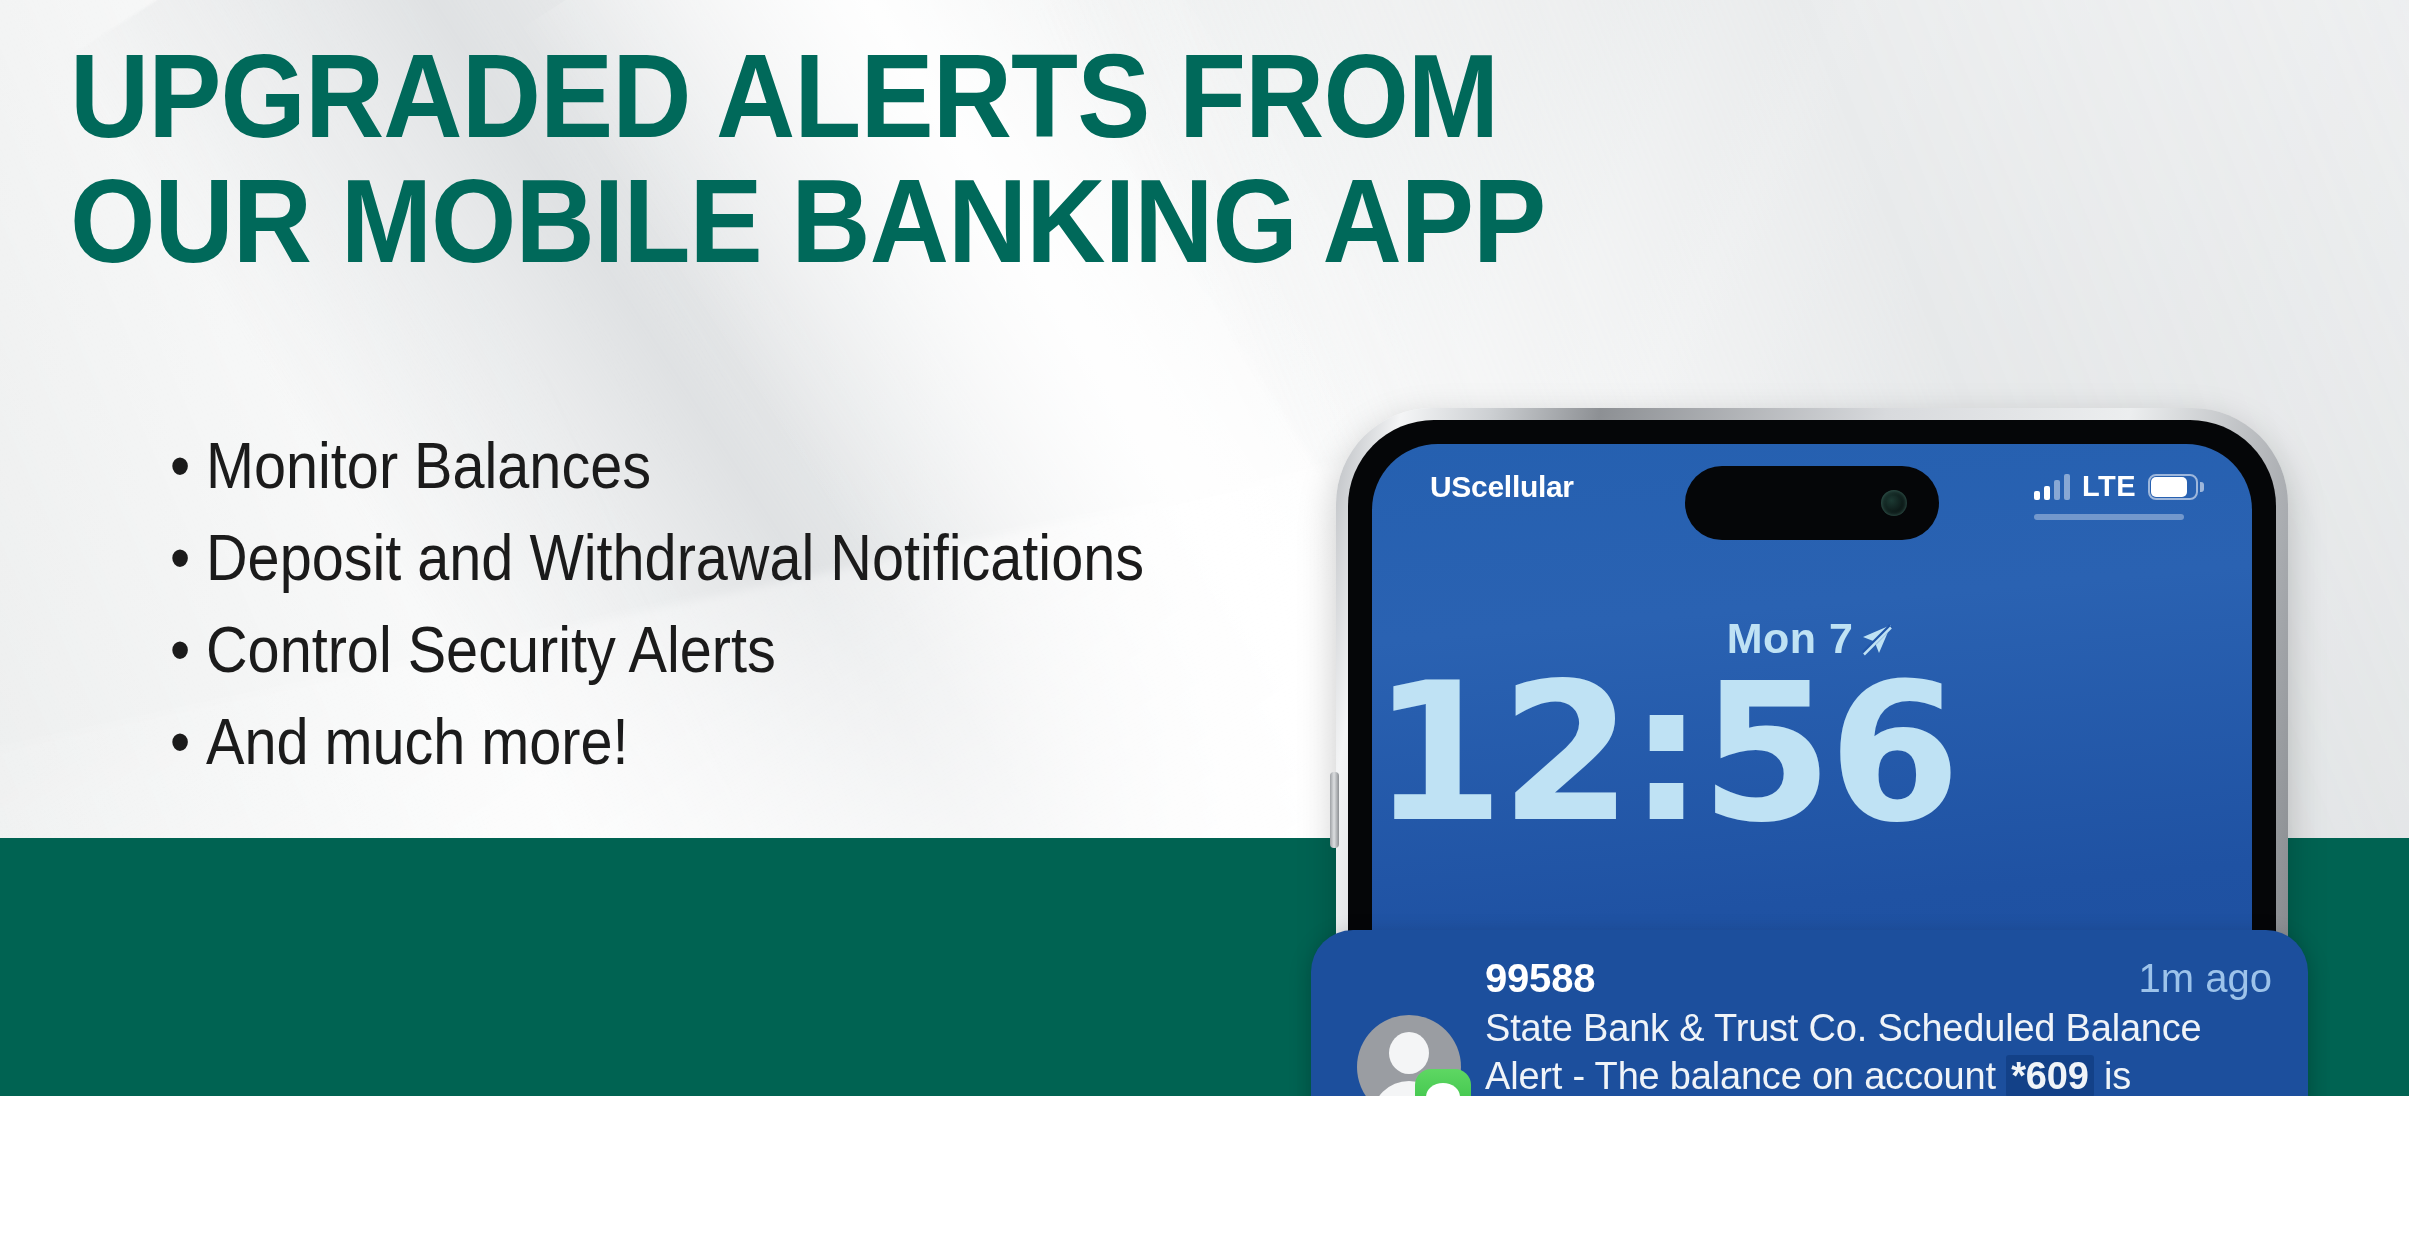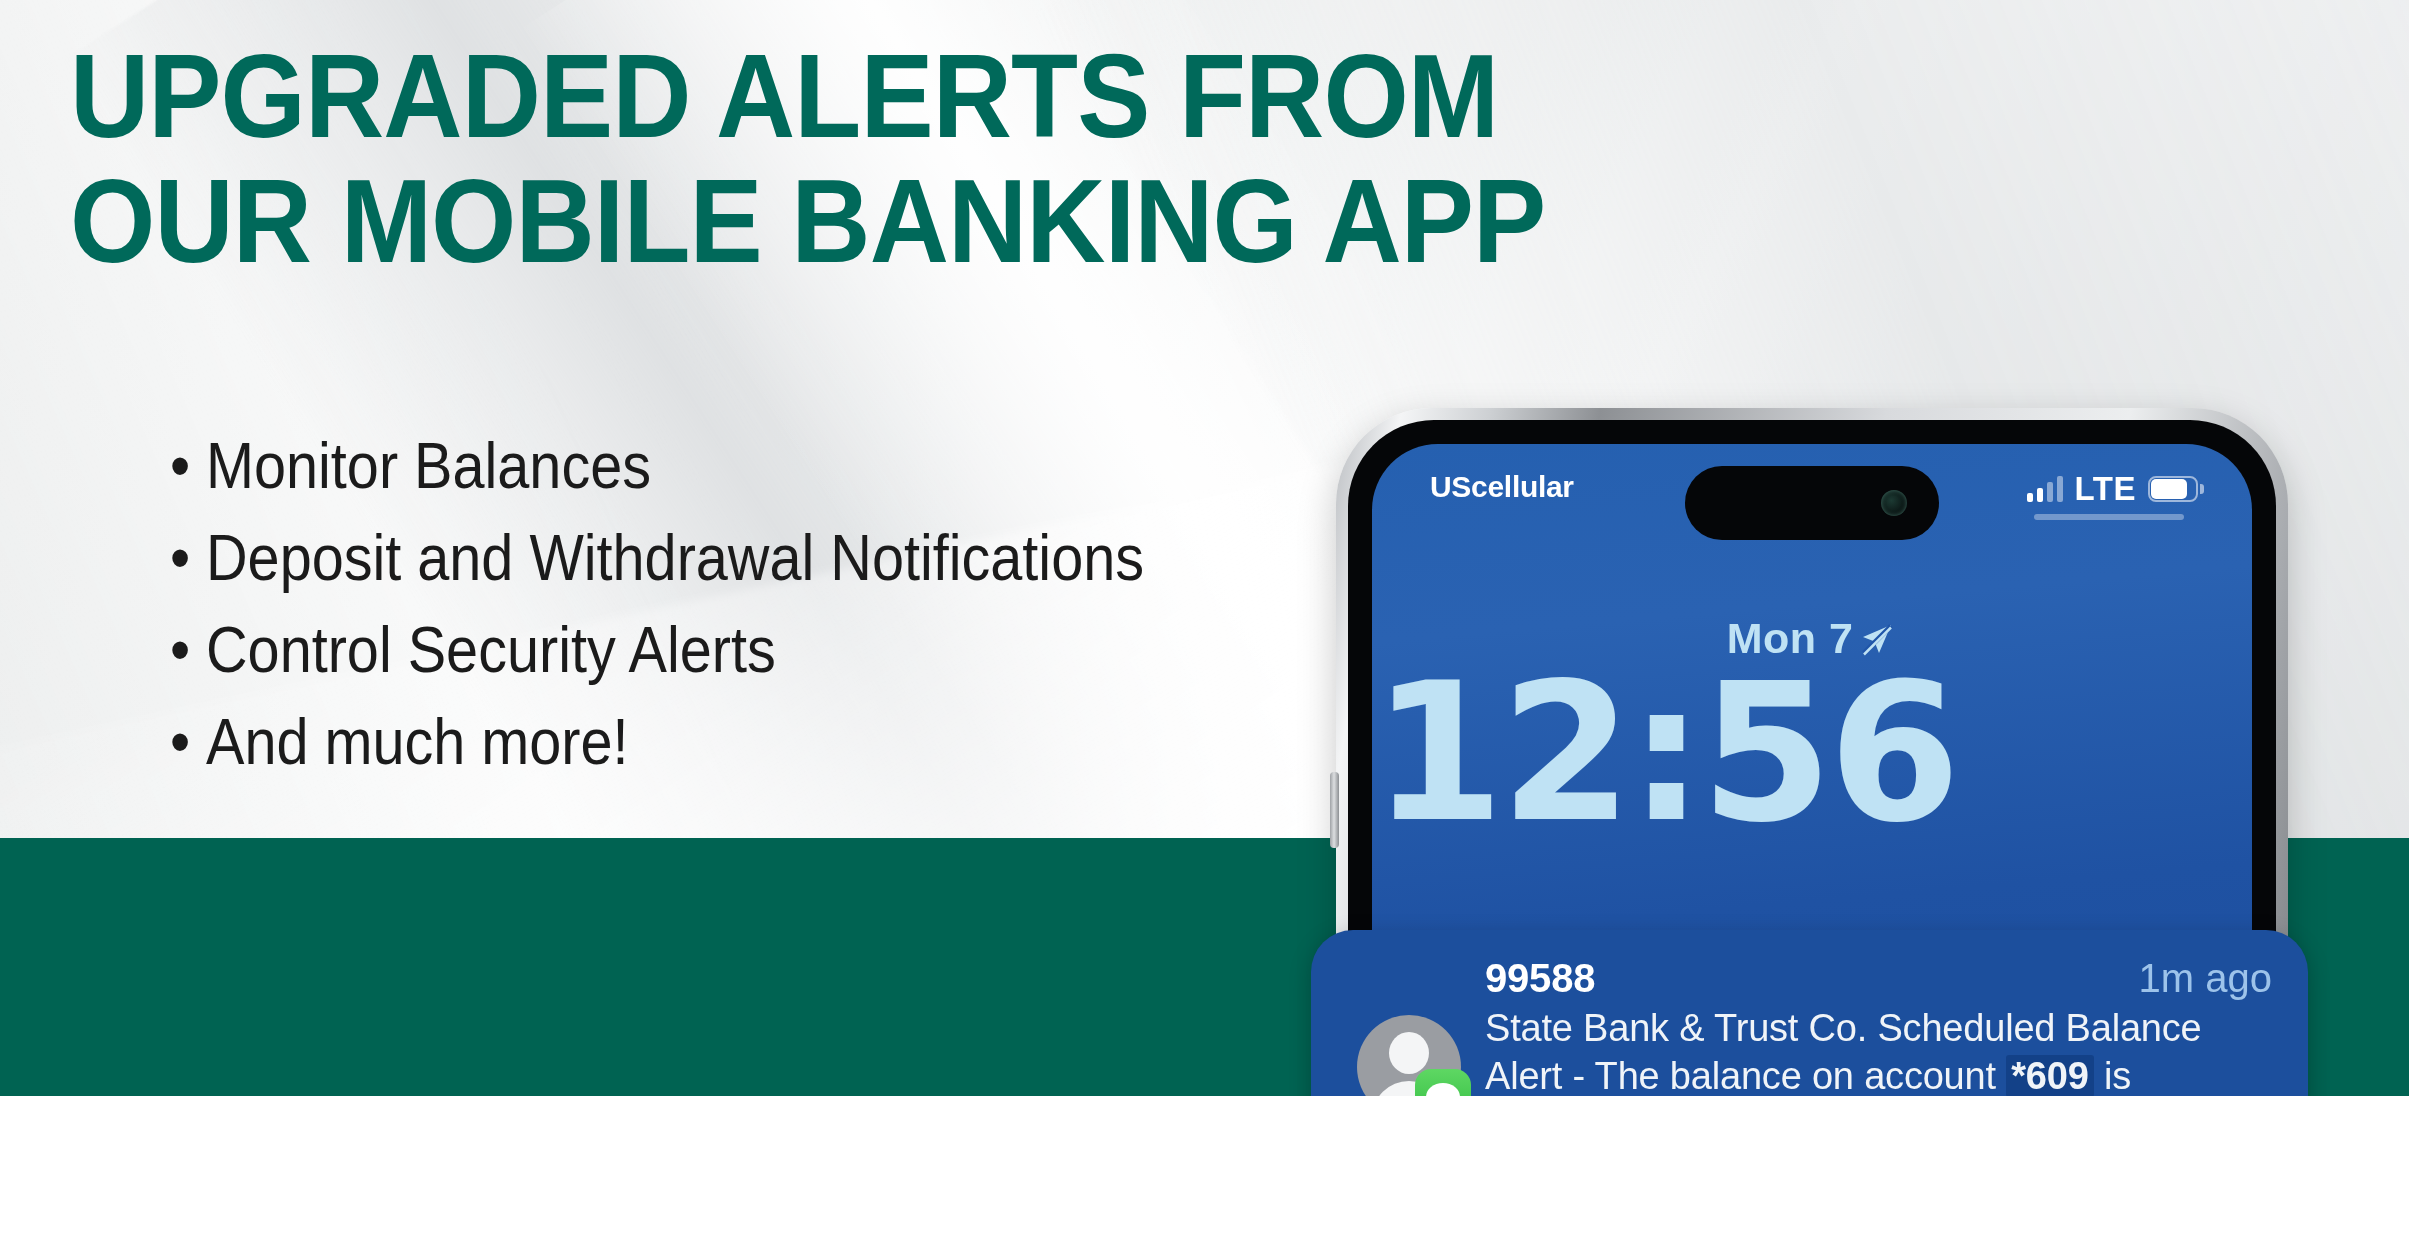--- a/index.html
+++ b/index.html
@@ -120,21 +120,21 @@
     font-family:"Liberation Sans", sans-serif;
   }
   #carrier-label { letter-spacing:-.3px; }
   #status-right { display:flex; align-items:center; gap:12px; position:relative; }
   .sig-bars { display:flex; align-items:flex-end; gap:4px; height:26px; }
   .sig-bars i { display:block; width:6px; border-radius:2px; background:#ffffff; }
   .sig-bars i:nth-child(1){ height:9px; }
   .sig-bars i:nth-child(2){ height:14px; }
   .sig-bars i:nth-child(3){ height:20px; background:rgba(255,255,255,.45); }
   .sig-bars i:nth-child(4){ height:26px; background:rgba(255,255,255,.45); }
-  #lte-label { font-size:33px; font-weight:bold; letter-spacing:.5px; }
+  #lte-label { font-size:29px; font-weight:bold; letter-spacing:.5px; }
   #battery-icon { position:relative; width:50px; height:26px; }
   #battery-icon .shell {
     position:absolute; inset:0; border:2.5px solid rgba(255,255,255,.55); border-radius:8px;
   }
   #battery-icon .fill {
     position:absolute; left:3px; top:3px; bottom:3px; width:36px;
     background:#ffffff; border-radius:5px;
   }
   #battery-icon .nub {
     position:absolute; right:-6px; top:8px; width:4px; height:10px;

